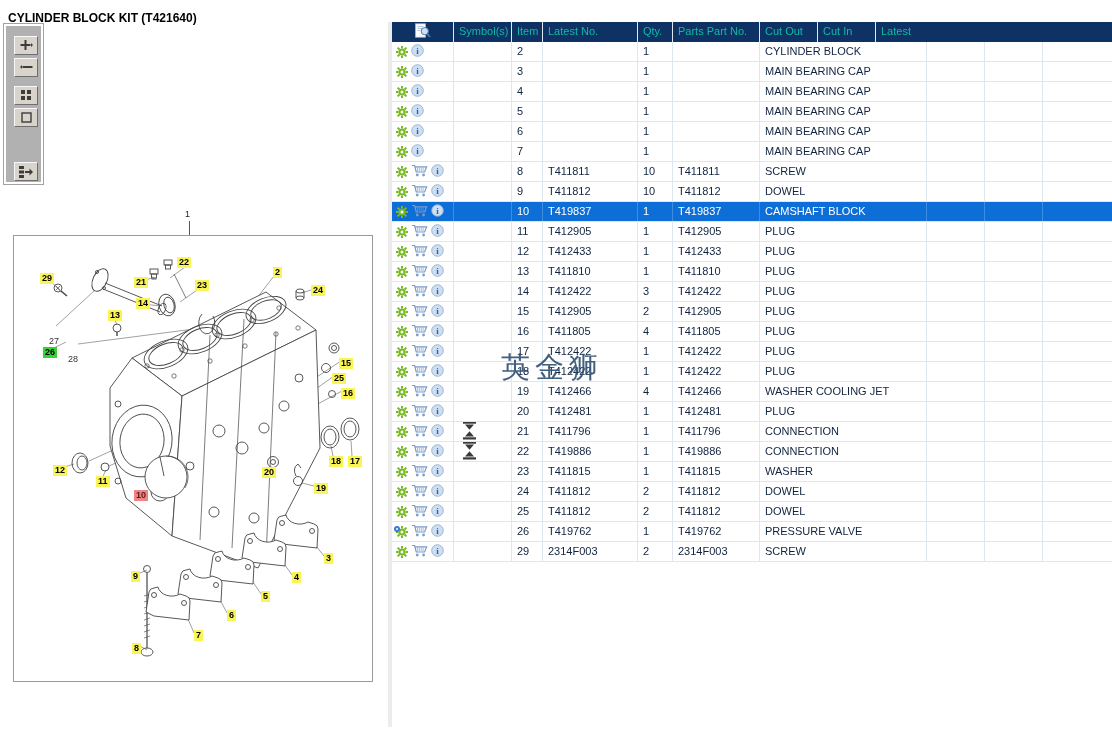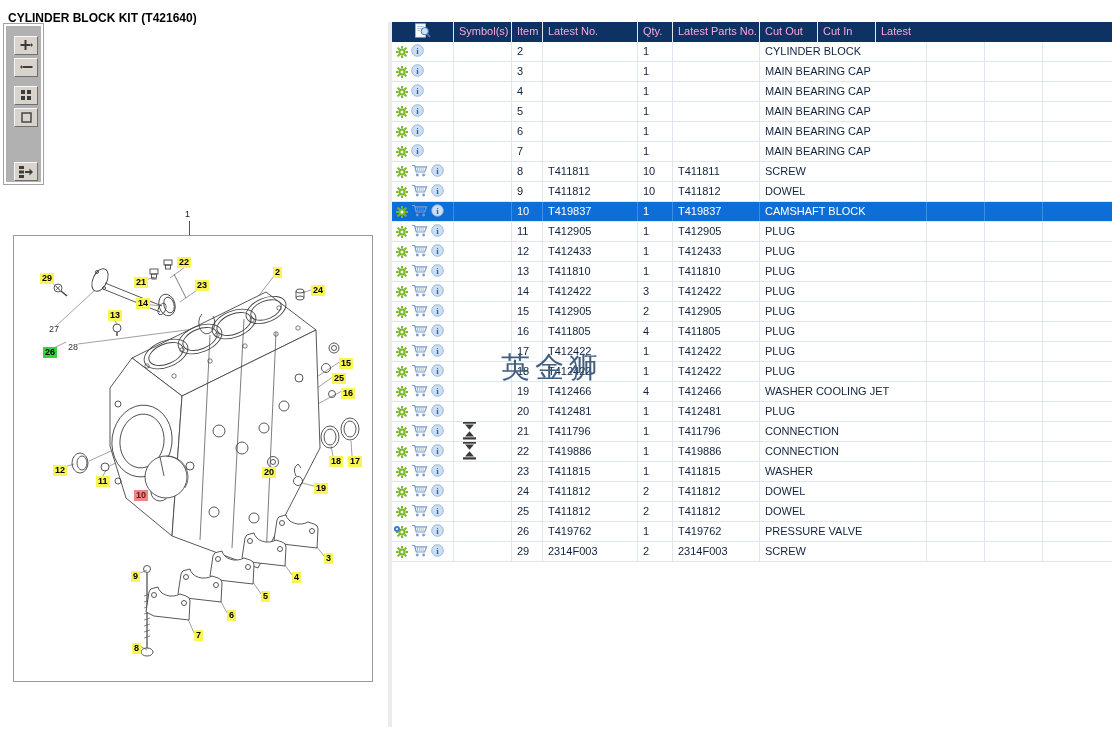--- a/index.html
+++ b/index.html
@@ -19,28 +19,28 @@
 
   
   .diagram{position:absolute;left:13px;top:235px;width:360px;height:447px;border:1px solid #9a9a9a;box-sizing:border-box;background:#fff;}
   .assembly-label{position:absolute;left:185px;top:209px;font-size:9px;color:#222;}
   .assembly-tick{position:absolute;left:189px;top:221px;width:1px;height:14px;background:#555;}
 
   .callout{position:absolute;font-size:9px;line-height:11px;font-weight:bold;color:#000;padding:0 2px;cursor:pointer;}
   .callout.yellow{background:#f9f557;}
   .callout.green{background:#35d435;}
   .callout.red{background:#ef8484;color:#5c1a1a;}
-  .callout.plain{background:transparent;font-weight:normal;color:#333;}
+  .callout.plain{background:transparent;font-weight:normal;color:#333;margin-top:12px;}
 
   
   .watermark{position:absolute;left:501px;top:348px;font-size:29px;font-weight:normal;letter-spacing:5px;color:rgba(45,78,113,0.90);z-index:40;pointer-events:none;}
 
   
   .table{position:absolute;left:392px;top:22px;width:720px;}
-  .thead{display:flex;height:20px;background:#0d3263;color:#f9a8d4;}
+  .thead{display:flex;height:20px;background:#0d3263;color:#14b8a6;}
   .hc{box-sizing:border-box;border-right:1px solid #dfe7f1;font-size:11px;padding:3px 0 0 5px;white-space:nowrap;overflow:hidden;cursor:pointer;}
   .hc.icon-hc{display:flex;align-items:center;justify-content:center;padding:0;}
   .tr{display:flex;height:20px;background:#fff;border-bottom:1px solid #dde7f2;box-sizing:border-box;cursor:default;}
   .td{box-sizing:border-box;border-right:1px solid #dde7f2;font-size:11px;padding:3px 0 0 5px;color:#10233f;white-space:nowrap;overflow:hidden;}
   .td.icons{display:flex;align-items:center;padding:0 0 0 4px;gap:3px;}
   .td.symb{display:flex;align-items:center;justify-content:flex-start;padding:0 0 0 8px;}
   .tr.selected{background:#0c6ed6;}
   .tr.selected .td{color:#fff;border-right-color:#3f8ce0;}
   .gear-wrap{position:relative;width:12px;height:12px;}
   .gear-plus-badge{position:absolute;left:-3px;top:-3px;display:none;}
@@ -304,21 +304,21 @@
           <path d="M3.5,3.5 h6 M3.5,5.5 h6 M3.5,7.5 h3" stroke="#9fb8d8" stroke-width="0.8"></path>
           <circle cx="10.8" cy="8.2" r="3.6" fill="#cfe2f4" stroke="#4a78ab" stroke-width="1"></circle>
           <path d="M13.3,10.8 L16,14" stroke="#4a78ab" stroke-width="1.8"></path>
         </svg>
       </span>
     </div>
     <div class="hc c1">Symbol(s)</div>
     <div class="hc c2">Item</div>
     <div class="hc c3">Latest No.</div>
     <div class="hc c4">Qty.</div>
-    <div class="hc c5">Latest Parts No.</div>
+    <div class="hc c5">Parts Part No.</div>
     <div class="hc c7">Cut Out</div>
     <div class="hc c8">Cut In</div>
     <div class="hc c9">Latest</div>
   </div>
   <div id="tbody">
       <div class="tr">
     <div class="td icons c0">
       <span class="gear-wrap icon-click">
         <svg width="12" height="12" viewBox="0 0 12 12">
           <g fill="#79b928">

